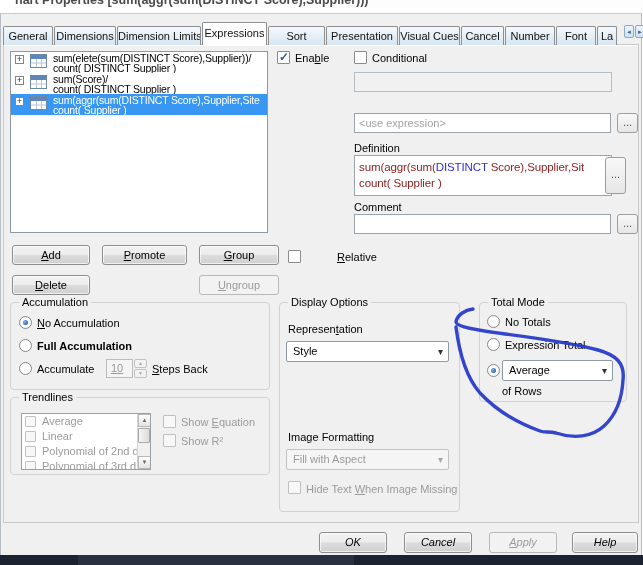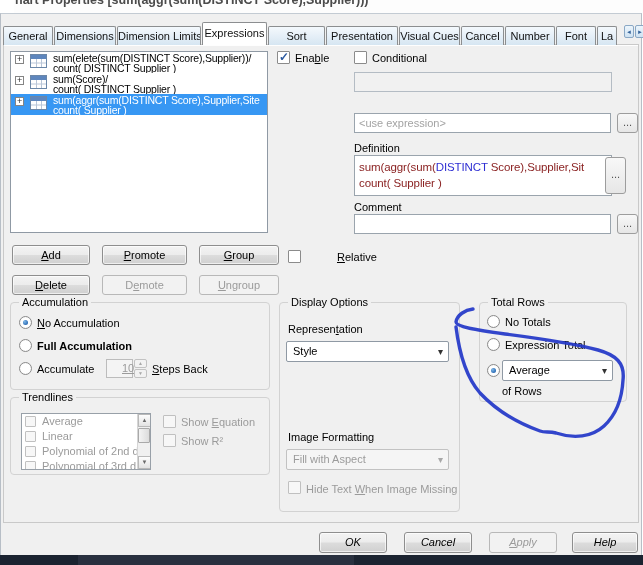--- a/index.html
+++ b/index.html
@@ -69,21 +69,21 @@
            line-height:19px; padding:0 6px; white-space:nowrap; overflow:hidden; }
   .combo::after { content:"\25BE"; position:absolute; right:5px; top:0; color:#333; font-size:10px; }
   .combo.disabled { background:#f5f5f5; color:#9b9b9b; border-color:#c2c2c2; }
   .combo.disabled::after { color:#a8a8a8; }
 
   .group { position:absolute; border:1px solid #d2d2d2; border-radius:4px; }
   .group > .legend { position:absolute; top:-7px; left:8px; background:#f0f0f0; padding:0 3px; white-space:nowrap; }
 
   
   .spin-val { position:absolute; width:27px; height:19px; background:#f4f4f4; border:1px solid #bcbcbc; color:#9b9b9b;
-              line-height:17px; padding-left:15px;text-decoration:underline; }
+              line-height:17px; padding-left:4px;text-decoration:underline; }
   .spin-btns { position:absolute; width:13px; height:19px; }
   .spin-btns .sb { height:9px; margin-bottom:1px; border:1px solid #c2c2c2; border-radius:2px; background:#f2f2f2;
                    font-size:5px; line-height:7px; text-align:center; color:#a8a8a8; }
   .spin-btns .sb.up::before{content:"\25B2";} .spin-btns .sb.dn::before{content:"\25BC";}
 
   
   .tl-list { position:absolute; left:10px; top:15px; width:130px; height:57px; background:#fff; border:1px solid #98a0a8; overflow:hidden; }
   .tl-item { position:relative; height:15px; padding:1px 14px 0 20px; color:#9b9b9b; white-space:nowrap; overflow:hidden; }
   .tl-item .cb { left:3px; top:2px; width:11px; height:11px; }
   .tl-scroll { position:absolute; right:0; top:0; width:13px; height:55px; background:#f0f0f0; border-left:1px solid #d5d5d5; }
@@ -182,21 +182,20 @@
           </span>
           <span class="l1">sum(aggr(sum(DISTINCT Score),Supplier,Site</span>
           <span class="l2">count(    Supplier )</span>
         </div>
       </div>
 
       <div class="btn" style="left:8px;top:200px;width:78px;"><u>A</u>dd</div>
       <div class="btn" style="left:98px;top:200px;width:85px;"><u>P</u>romote</div>
       <div class="btn" style="left:195px;top:200px;width:80px;"><u>G</u>roup</div>
       <div class="btn" style="left:8px;top:230px;width:78px;"><u>D</u>elete</div>
-      <div class="btn disabled" style="left:98px;top:230px;width:85px;">D<u>e</u>mote</div>
       <div class="btn disabled" style="left:195px;top:230px;width:80px;"><u>U</u>ngroup</div>
 
       <span class="cb" style="left:284px;top:205px;"></span>
       <span class="lbl" style="left:304px;top:206px;margin-left:29px;"><u>R</u>elative</span>
 
       <span class="cb checked" style="left:273px;top:6px;"></span>
       <span class="lbl" style="left:291px;top:7px;">Ena<u>b</u>le</span>
       <span class="cb" style="left:350px;top:6px;"></span>
       <span class="lbl" style="left:368px;top:7px;">Conditional</span>
       <input class="tb disabled" style="left: 350px; top: 27px; width: 258px;" disabled="">
@@ -275,21 +274,21 @@
         </div>
         <span class="lbl" style="left:8px;top:128px;">Image Formatting</span>
         <div class="combo disabled" style="left:6px;top:146px;width:163px;">
           <span>Fill with Aspect</span>
         </div>
         <span class="cb disabled" style="left:8px;top:178px;"></span>
         <span class="lbl dis" style="left:26px;top:180px;">Hide Text <u>W</u>hen Image Missing</span>
       </div>
 
       <div class="group" style="left:475px;top:257px;width:148px;height:100px;">
-        <span class="legend">Total Rows</span>
+        <span class="legend">Total Mode</span>
         <span class="radio" style="left:7px;top:12px;"></span>
         <span class="lbl" style="left:25px;top:13px;">No Totals</span>
         <span class="radio" style="left:7px;top:35px;"></span>
         <span class="lbl" style="left:25px;top:36px;">Expression Total</span>
         <span class="radio selected" style="left:7px;top:61px;"></span>
         <div class="combo" style="left:22px;top:57px;width:111px;">
           <span>Average</span>
         </div>
         <span class="lbl" style="left:22px;top:82px;">of Rows</span>
       </div>

